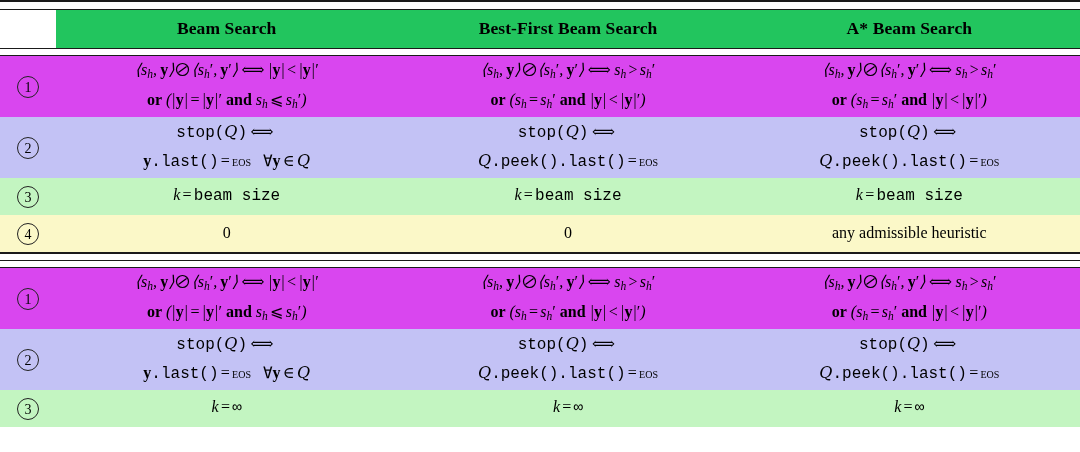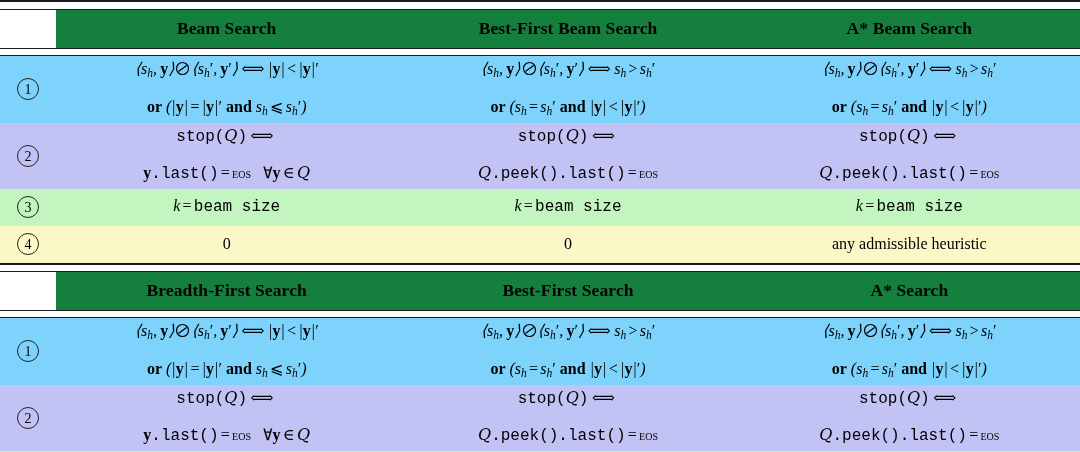--- a/index.html
+++ b/index.html
@@ -51,39 +51,39 @@
     border-bottom: 1.4px solid #1a1a1a;
   }
 
   
   tr.head td {
     text-align: center;
     font-weight: bold;
     font-size: 17.5px;
     letter-spacing: .1px;
     padding: 8px 0 9px 0;
-    background: #15803d;
+    background: #22c55e;
   }
   tr.head td.numcell { background: #ffffff; }
 
   
   tr.datarow td {
     text-align: center;
     vertical-align: middle;
     font-size: 16px;
     line-height: 1.28;
     padding: 3px 2px 4px 2px;
   }
   tr.datarow td.numcell {
     text-align: center;
     vertical-align: middle;
     padding: 0;
   }
 
-  .r1 td { background: #7dd3fc; }
+  .r1 td { background: #d946ef; }
   .r2 td { background: #c3c2f5; }
   .r3 td { background: #c3f5c1; }
   .r4 td { background: #fbf8c8; }
 
   .r1 td, .r2 td { height: 54px; }
   .r3 td { height: 30px; }
   .r4 td { height: 30px; }
 
   .circ {
     display: inline-block;
@@ -106,21 +106,21 @@
   .sub {
     font-size: .72em;
     vertical-align: -0.28em;
     font-style: italic;
   }
   .prime { font-style: normal; }
   .sc { font-variant: small-caps; font-style: normal; font-size: .92em; text-align: right; }
   .op { font-style: normal; padding: 0 .14em; }
   .wide { font-style: normal; padding: 0 .22em; }
   .line { display: block; white-space: nowrap; }
-  .line + .line { margin-top: 16px; }
+  .line + .line { margin-top: 8px; }
 
   .cmpsym {
     display: inline-block;
     width: 15px;
     height: 15px;
     vertical-align: -2px;
     margin: 0 1px;
   }
   .cmpsym svg { display: block; }
 </style>
@@ -219,26 +219,20 @@
         </td>
         <td>0</td>
         <td>0</td>
         <td>any admissible heuristic</td>
       </tr>
 
       <tr class="rule-bottom">
           <td colspan="4"></td>
         </tr>
 
-      <tr class="head">
-        <td class="numcell"></td>
-        <td>Breadth-First Search</td>
-        <td>Best-First Search</td>
-        <td>A* Search</td>
-      </tr>
 
       <tr class="rule-double">
           <td colspan="4"></td>
         </tr>
 
       <tr class="datarow r1">
         <td class="numcell">
           <span class="circ">1</span>
         </td>
         <td>

